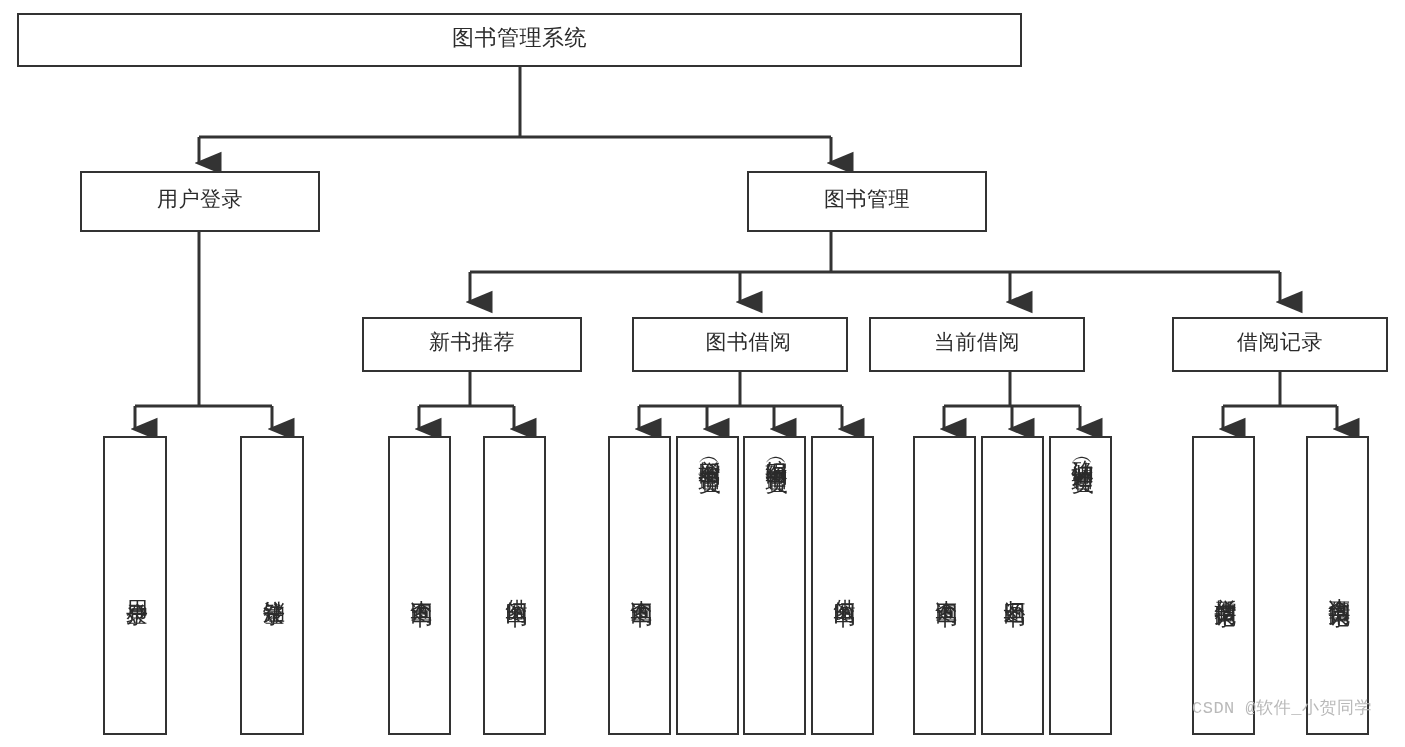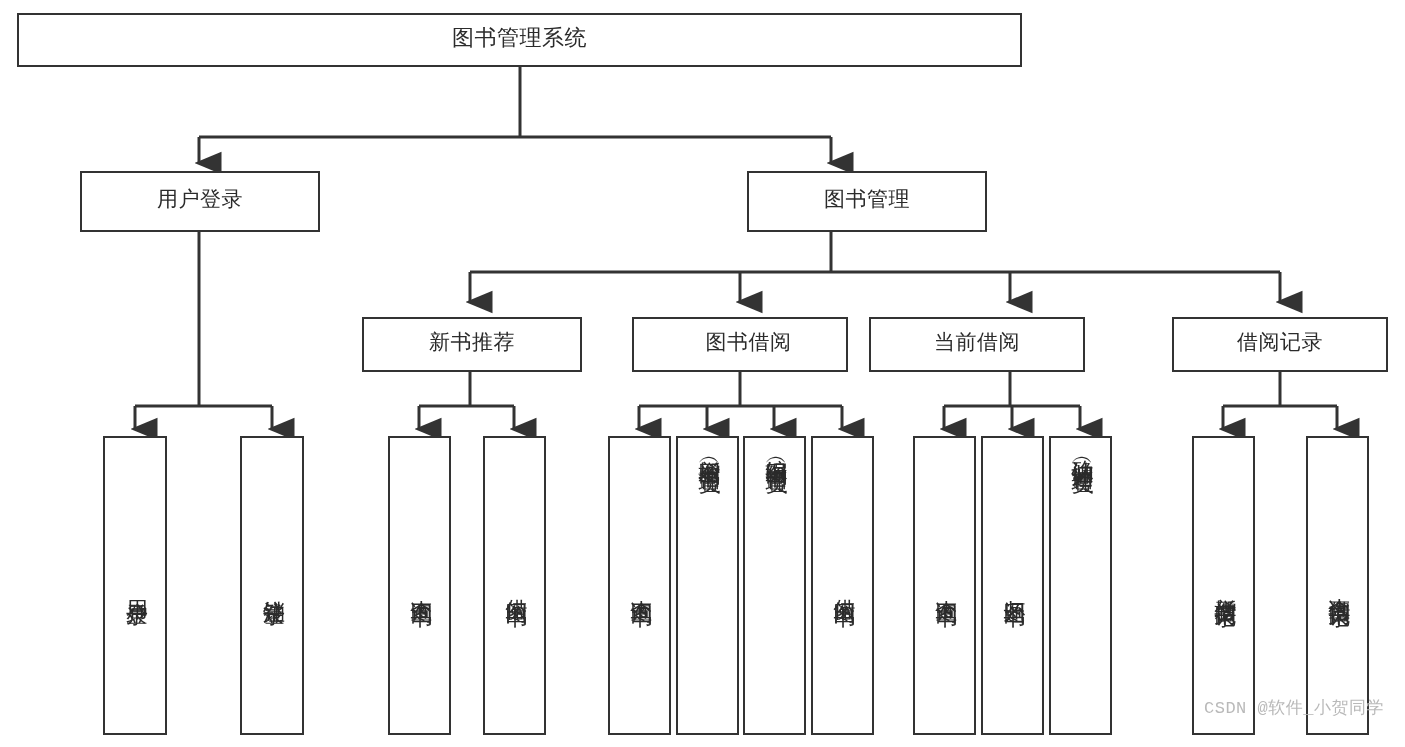--- a/index.html
+++ b/index.html
@@ -191,15 +191,15 @@
     <span class="label">确认归还（管理员）</span>
   </div>
 
   <div class="node leaf centered" style="left:1192px; top:436px; width:63px; height:299px;">
     <span class="label">新增借阅记录</span>
   </div>
   <div class="node leaf centered" style="left:1306px; top:436px; width:63px; height:299px;">
     <span class="label">查询借阅记录</span>
   </div>
 
-  <div class="watermark" style="left:1192px; top:696px;padding-left:12px;">CSDN @软件_小贺同学</div>
+  <div class="watermark" style="left:1192px; top:696px;">CSDN @软件_小贺同学</div>
 
 </div>
 
 </body></html>

